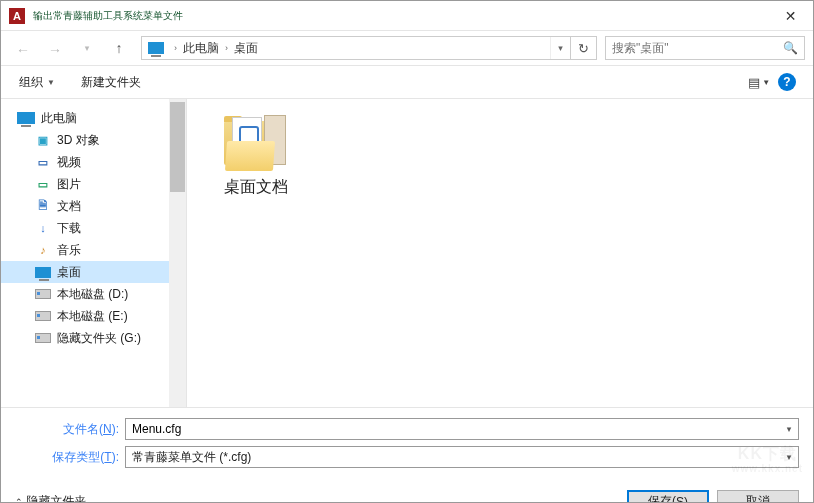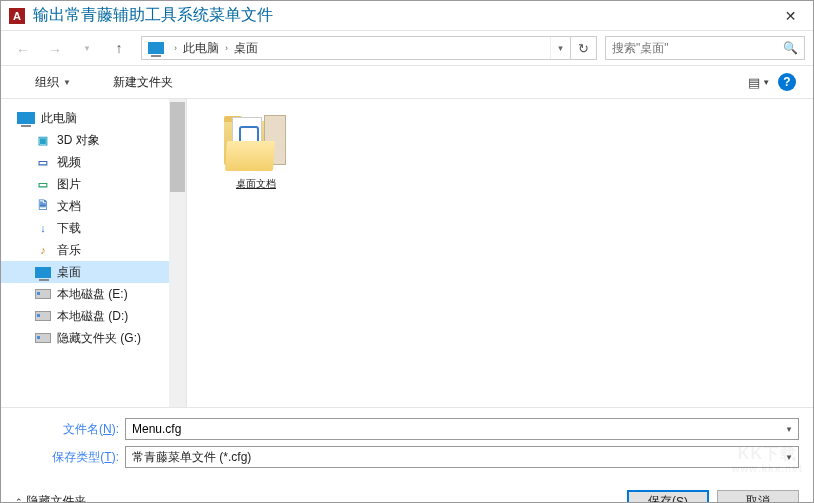--- a/index.html
+++ b/index.html
@@ -1,59 +1,59 @@
 <!DOCTYPE html>
 <html><head>
 <meta charset="utf-8">
 <style>
 * { box-sizing: border-box; margin: 0; padding: 0; font-family: "Segoe UI", "Microsoft YaHei", sans-serif; }
 body { background: #fff; width: 814px; height: 503px; overflow: hidden; border: 1px solid #999; position: relative; }
 
 .titlebar { height: 30px; display: flex; align-items: center; padding-left: 8px; border-bottom: 1px solid #e5e5e5; }
 .titlebar .app-icon { width: 16px; height: 16px; background: #a21b1c; color: #fff; font-size: 11px; display: flex; align-items: center; justify-content: center; margin-right: 8px; font-weight: bold; }
-.titlebar .title { font-size: 16px; flex: 1; color: #0369a1; }
+.titlebar .title { font-size: 10px; flex: 1; color: #14532d; }
 .titlebar .close { width: 45px; height: 29px; display: flex; align-items: center; justify-content: center; font-size: 14px; color: #333; cursor: default; }
 
 .navbar { height: 34px; display: flex; align-items: center; padding: 0 8px; gap: 4px; }
 .nav-btn { width: 28px; height: 26px; display: flex; align-items: center; justify-content: center; color: #bbb; font-size: 14px; border-radius: 2px; }
 .nav-up { color: #555; }
 .addr-wrap { flex: 1; height: 24px; border: 1px solid #ccc; display: flex; align-items: center; background: #fff; margin: 0 4px; }
 .addr-wrap .pc-icon { width: 16px; height: 12px; background: #1e90d4; margin: 0 6px; position: relative; }
 .addr-wrap .pc-icon::after { content: ""; position: absolute; bottom: -3px; left: 3px; width: 10px; height: 2px; background: #888; }
 .seg { font-size: 12px; padding: 0 2px; color: #333; }
 .chev { font-size: 9px; color: #666; padding: 0 4px; }
 .addr-spacer { flex: 1; }
 .addr-drop { width: 20px; display: flex; align-items: center; justify-content: center; font-size: 9px; color: #666; border-left: 1px solid #eee; height: 100%; }
 .addr-refresh { width: 26px; display: flex; align-items: center; justify-content: center; font-size: 13px; color: #555; border-left: 1px solid #ccc; height: 100%; }
 .search-wrap { width: 200px; height: 24px; border: 1px solid #ccc; display: flex; align-items: center; background: #fff; }
 .search-wrap input { flex: 1; border: none; outline: none; font-size: 12px; padding: 0 6px; color: #999; background: transparent; }
 .search-icon { width: 26px; display: flex; align-items: center; justify-content: center; color: #777; font-size: 12px; }
 
 .toolbar { height: 34px; display: flex; align-items: center; padding: 0 12px; border-top: 1px solid #e5e5e5; border-bottom: 1px solid #e5e5e5; background: #fff; }
-.toolbar .tbtn { font-size: 12px; color: #222; padding: 4px 6px; display: flex; align-items: center; gap: 4px; margin-left: 16px; }
+.toolbar .tbtn { font-size: 12px; color: #222; padding: 4px 6px; display: flex; align-items: center; gap: 4px; }
 .toolbar .tbtn .drop { font-size: 8px; color: #555; }
 .toolbar .spacer { flex: 1; }
 .toolbar .icon-btn { width: 28px; height: 24px; display: flex; align-items: center; justify-content: center; color: #444; font-size: 13px; }
 .help-icon { width: 18px; height: 18px; border-radius: 50%; background: #0078d7; color: #fff; font-size: 12px; display: flex; align-items: center; justify-content: center; font-weight: bold; }
 
 .body-area { display: flex; height: 308px; position: relative; }
 .tree { width: 186px; border-right: 1px solid #e5e5e5; overflow-y: auto; font-size: 12px; padding-top: 8px; position: relative; }
 .tree-scroll { position: absolute; right: 0; top: 0; bottom: 0; width: 17px; background: #f0f0f0; }
 .tree-scroll .thumb { position: absolute; left: 1px; right: 1px; top: 3px; height: 90px; background: #c2c2c2; }
 .tree-item { display: flex; align-items: center; height: 22px; padding-left: 16px; gap: 6px; color: #222; }
 .tree-item.child { padding-left: 34px; }
 .tree-item.selected { background: #cce8ff; }
 .t-icon { width: 16px; height: 16px; display: flex; align-items: center; justify-content: center; font-size: 11px; }
 .pc-tree-icon { width: 18px; height: 12px; background: #1e90d4; position: relative; }
 .pc-tree-icon::after { content: ""; position: absolute; bottom: -3px; left: 4px; width: 10px; height: 2px; background: #888; }
 .disk-icon { width: 16px; height: 10px; background: #d0d0d0; border: 1px solid #999; position: relative; }
 .disk-icon::before { content: ""; position: absolute; top: 2px; left: 1px; width: 3px; height: 3px; background: #4a90d9; }
 
 .content { flex: 1; position: relative; padding: 16px 24px; }
-.folder-item { width: 90px; text-align: center; font-size: 10px; color: #222; text-decoration: underline; }
+.folder-item { width: 90px; text-align: center; font-size: 16px; color: #222; }
 .folder-icon { width: 64px; height: 56px; margin: 0 auto 6px; position: relative; }
 .folder-back { position: absolute; left: 0; top: 6px; width: 48px; height: 44px; background: linear-gradient(#f3da8d, #e9c35f); border-radius: 2px 4px 2px 2px; }
 .folder-back::before { content: ""; position: absolute; top: -5px; left: 0; width: 18px; height: 6px; background: #e9c35f; border-radius: 2px 2px 0 0; }
 .doc1 { position: absolute; left: 8px; top: 2px; width: 30px; height: 46px; background: #fff; border: 1px solid #ccc; }
 .doc1::after { content: ""; position: absolute; top: 8px; left: 6px; width: 16px; height: 16px; border: 2px solid #3a7bc8; border-radius: 3px; }
 .doc2 { position: absolute; right: 2px; top: 0; width: 22px; height: 50px; background: #e8dcc8; border: 1px solid #c0b090; }
 .folder-front { position: absolute; left: 2px; bottom: 0; width: 48px; height: 30px; background: linear-gradient(#ffe9a8, #f3cf6b); border-radius: 2px; transform: skewX(-4deg); }
 
 .bottom-panel { border-top: 1px solid #e5e5e5; padding: 10px 14px 6px; }
 .field-row { display: flex; align-items: center; margin-bottom: 6px; }
@@ -154,25 +154,25 @@
       <div class="tree-item child">
         <span class="t-icon" style="color:#d08a2a;font-weight:bold;">♪</span>
         <span>音乐</span>
       </div>
       <div class="tree-item child selected">
         <span class="pc-tree-icon" style="width:16px;height:11px;"></span>
         <span>桌面</span>
       </div>
       <div class="tree-item child">
         <span class="disk-icon"></span>
+        <span>本地磁盘 (D:)</span>
+      </div>
+      <div class="tree-item child">
+        <span class="disk-icon"></span>
         <span>本地磁盘 (E:)</span>
-      </div>
-      <div class="tree-item child">
-        <span class="disk-icon"></span>
-        <span>本地磁盘 (D:)</span>
       </div>
       <div class="tree-item child">
         <span class="disk-icon"></span>
         <span>隐藏文件夹 (G:)</span>
       </div>
       <div class="tree-scroll">
       <div class="thumb"></div>
     </div>
   </div>
   <div class="content">

